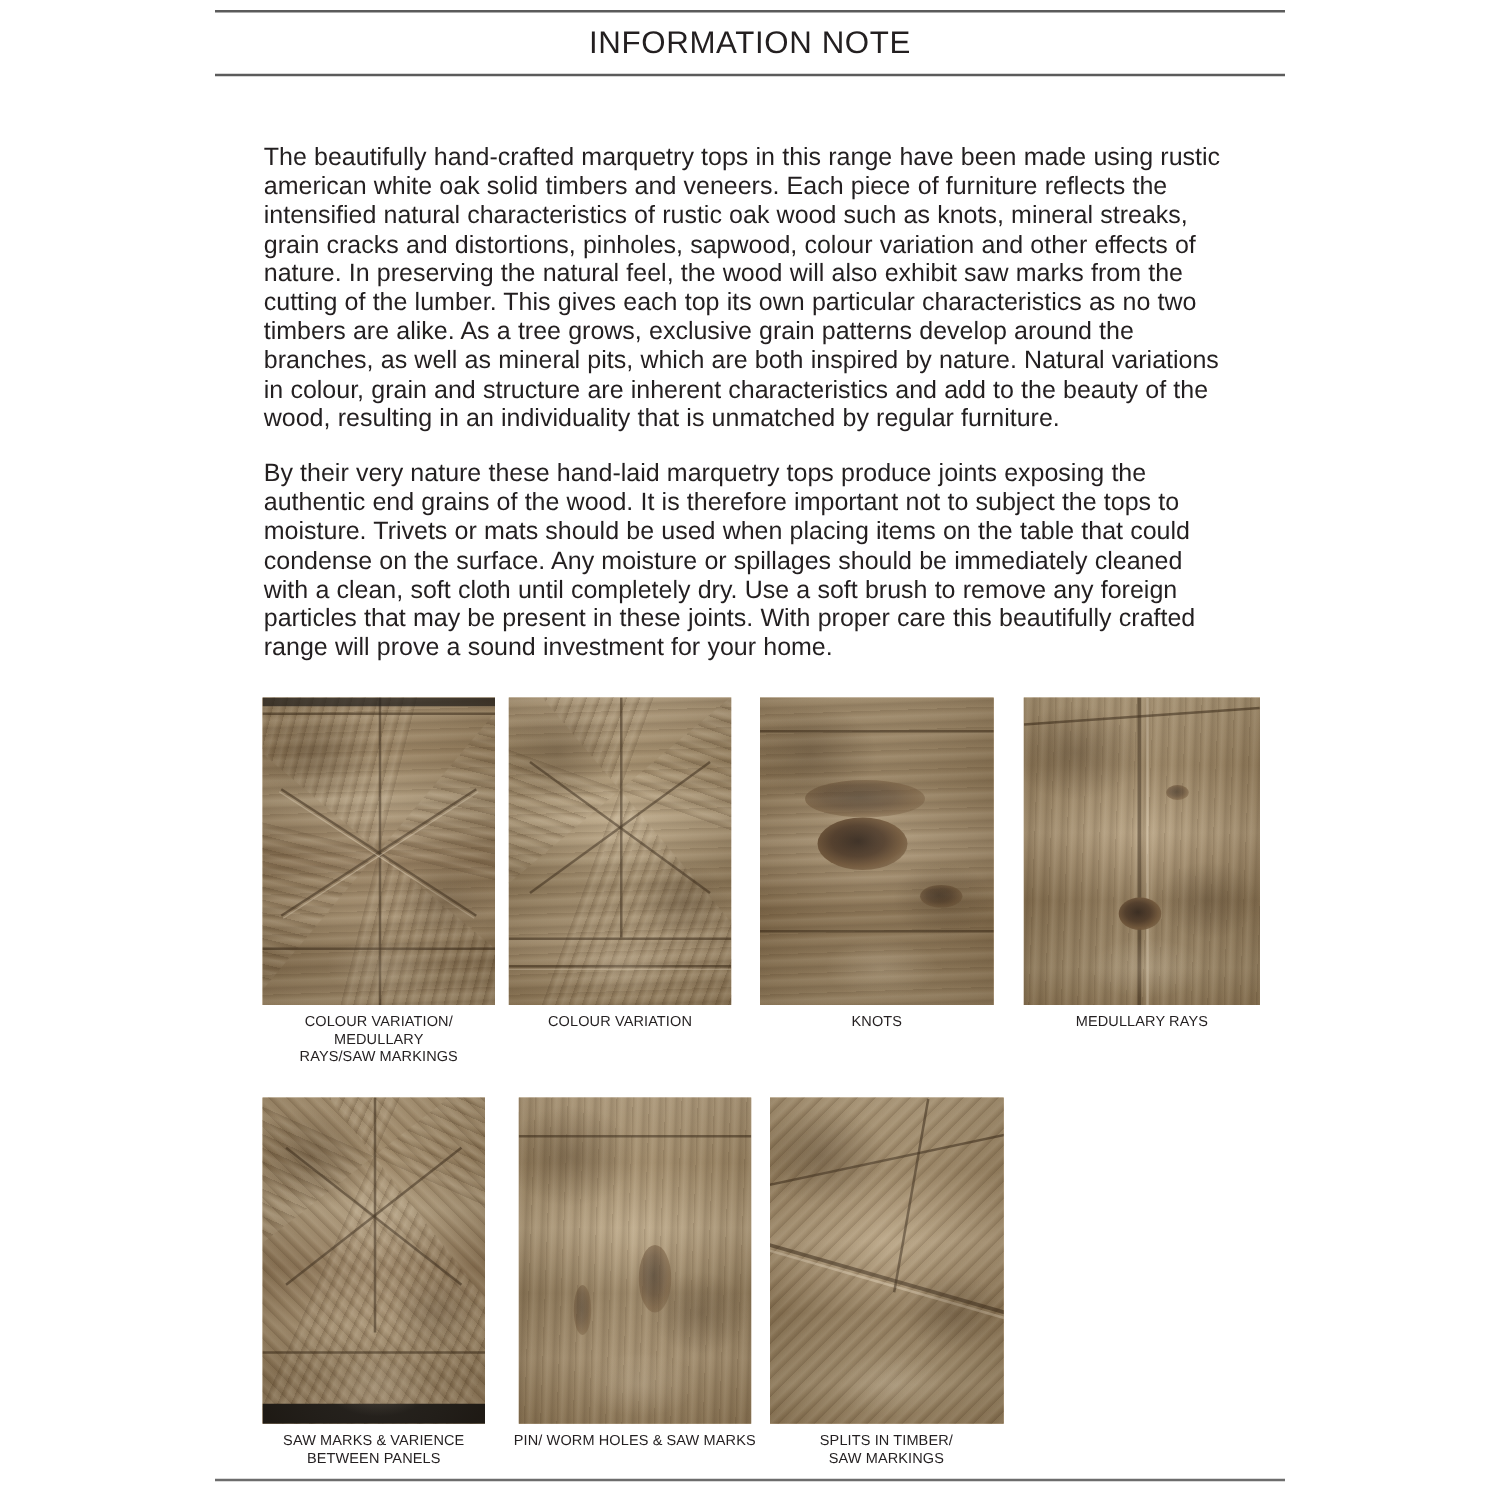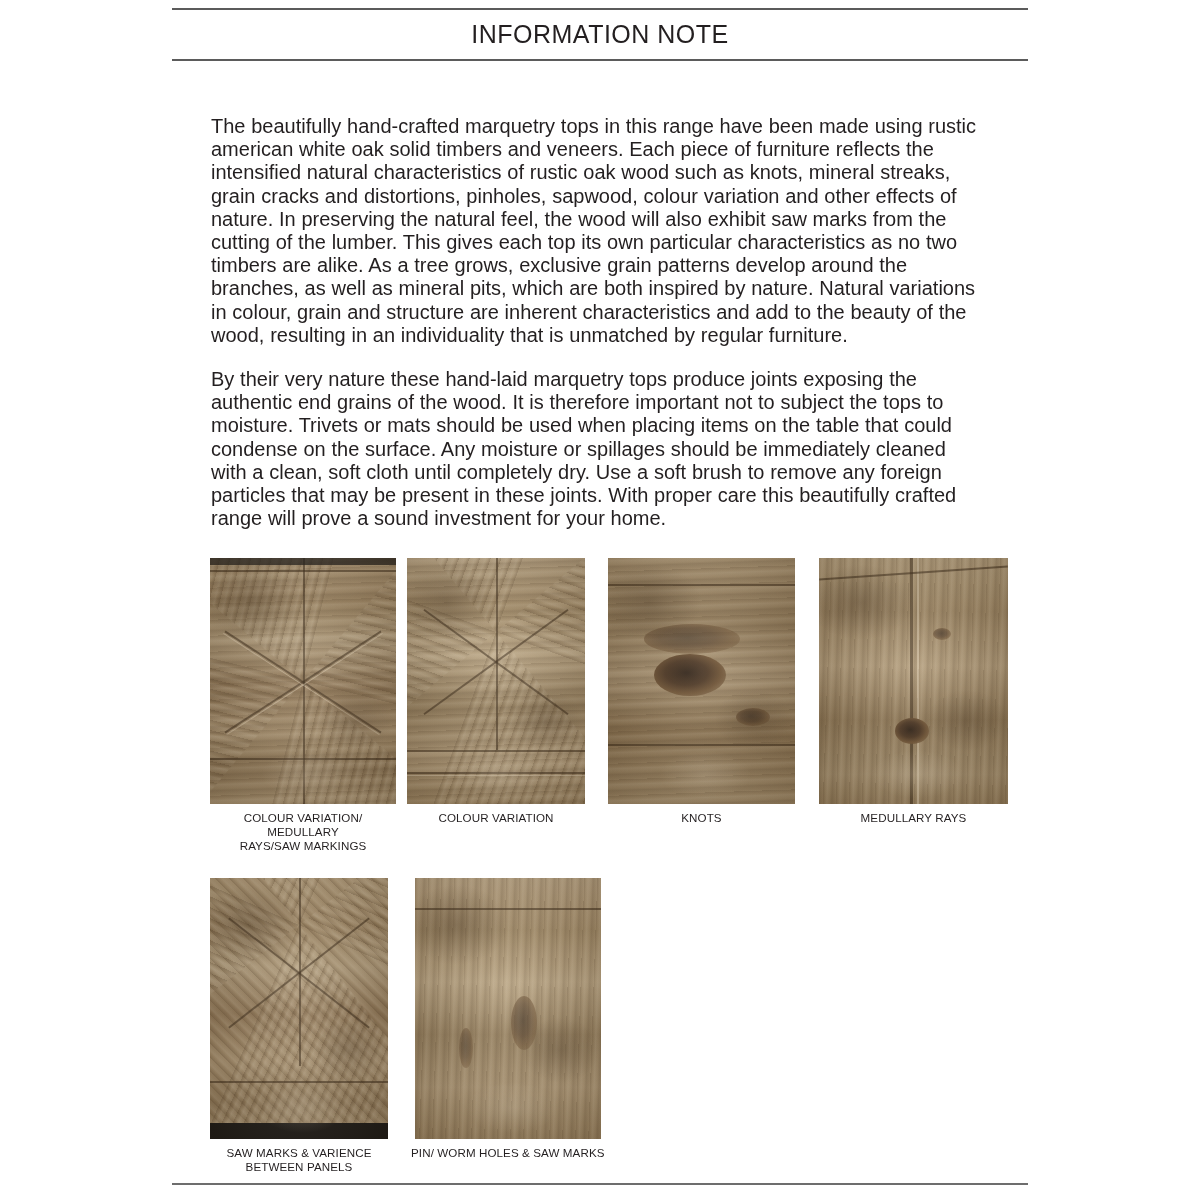--- a/index.html
+++ b/index.html
@@ -367,19 +367,33 @@
           <div class="grain lines-v"></div>
           <div class="seam" style="left:0;top:30px;width:100%;height:2px;"></div>
           <div class="knot" style="left:96px;top:118px;width:26px;height:54px;opacity:0.55;"></div>
           <div class="knot" style="left:44px;top:150px;width:14px;height:40px;opacity:0.45;"></div>
           <div class="blotch"></div>
           <div class="vignette"></div>
         </div>
         <div class="caption">PIN/ WORM HOLES &amp; SAW MARKS</div>
       </div>
 
+      <div class="cell">
+        <div class="thumb t7">
+          <div class="wood wood-d"></div>
+          <div class="grain lines-d2"></div>
+          <div class="seam" style="left:-10%;top:56%;width:130%;height:3px;transform:rotate(16deg);"></div>
+          <div class="seam-light" style="left:-10%;top:58%;width:130%;height:2px;transform:rotate(16deg);"></div>
+          <div class="seam" style="left:-10%;top:18%;width:130%;height:2px;transform:rotate(-12deg);"></div>
+          <div class="seam" style="left:60%;top:0;width:2px;height:60%;transform:rotate(10deg);"></div>
+          <div class="blotch"></div>
+          <div class="vignette"></div>
+        </div>
+        <div class="caption">SPLITS IN TIMBER/
+SAW MARKINGS</div>
+      </div>
 
     </div>
   </div>
 
   <div class="footer-rule"></div>
 
 </div>
 
 </body></html>

